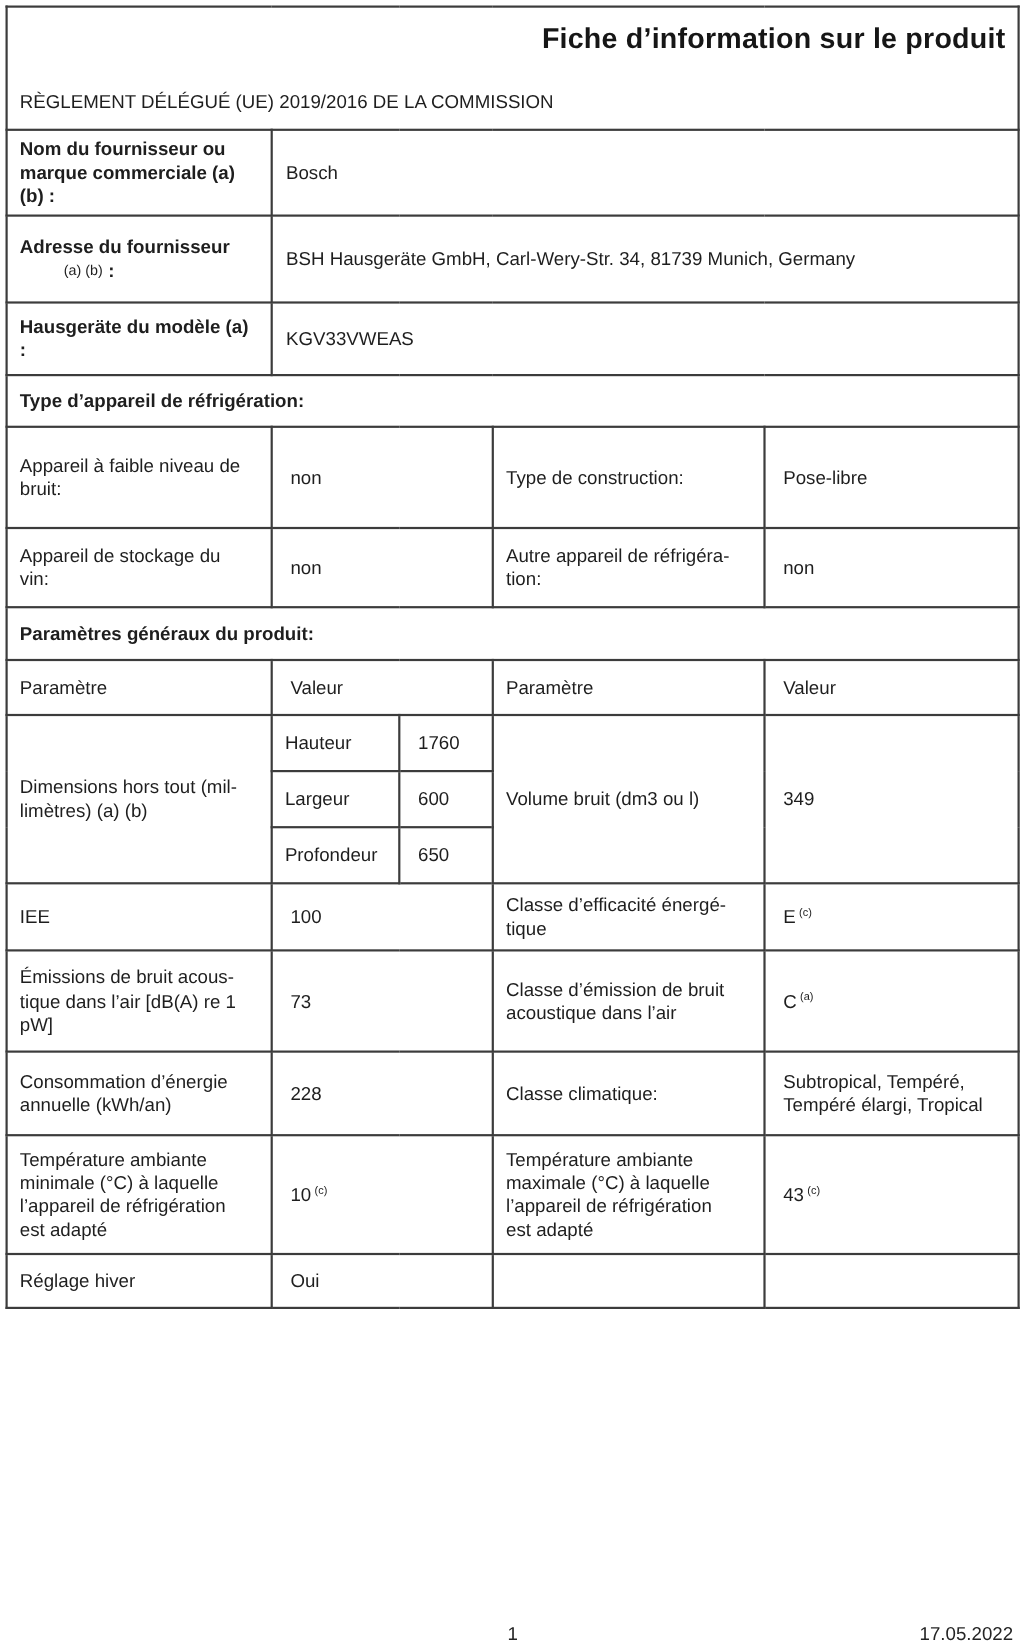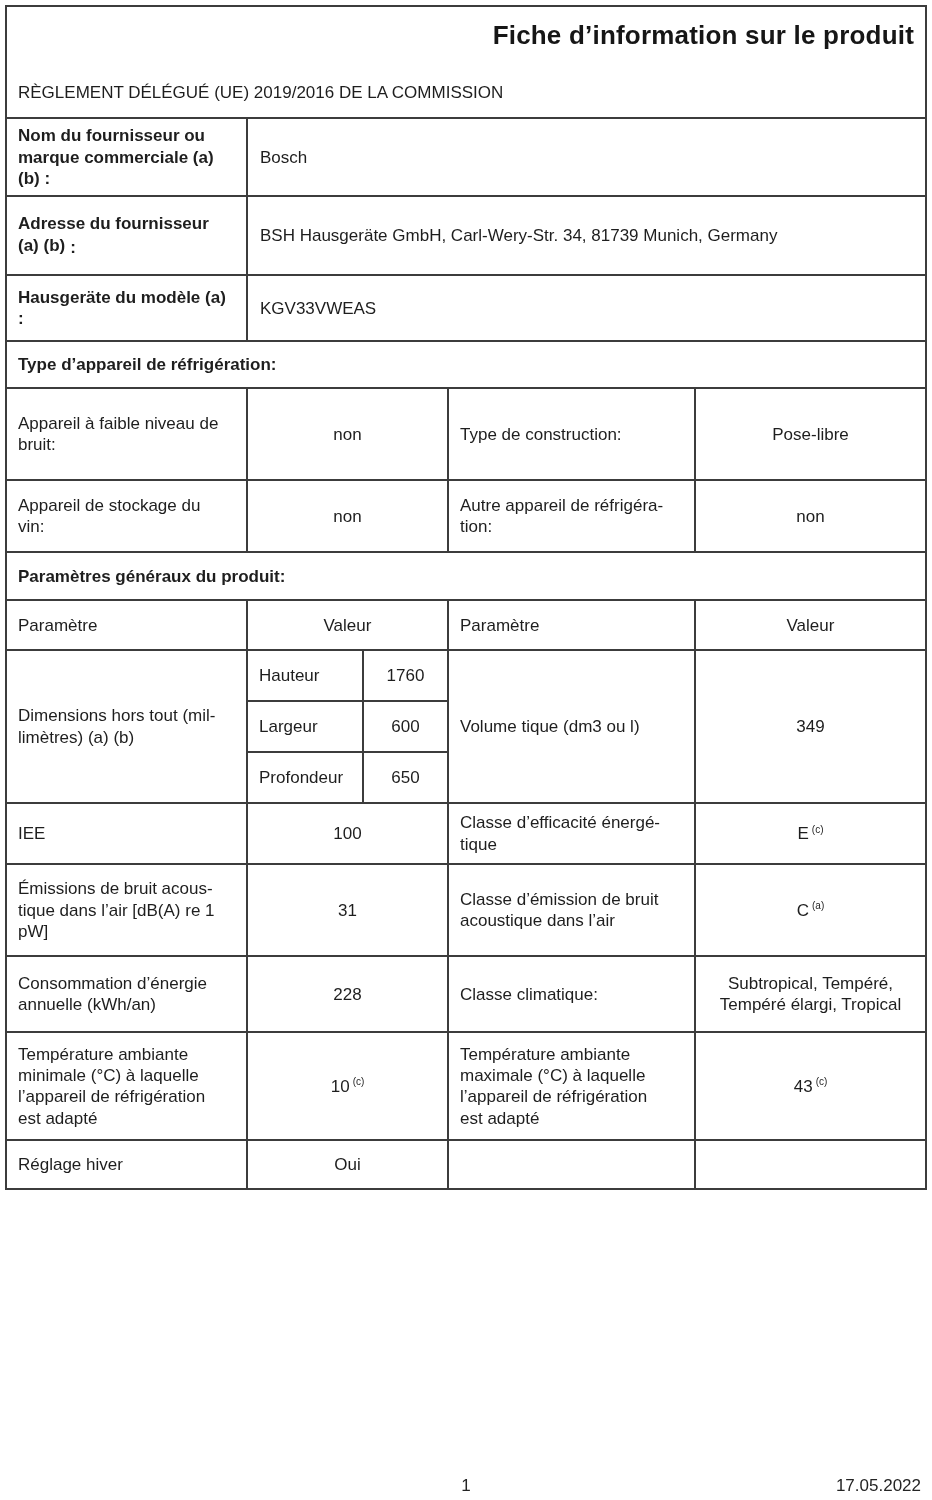--- a/index.html
+++ b/index.html
@@ -43,38 +43,38 @@
     text-align: right;
   }
   .doc-subtitle {
     margin-top: 30px;
     font-size: 17px;
     font-weight: normal;
   }
   .b { font-weight: bold; }
   .ml { white-space: pre-line; }
   .val {
-    text-align: center;
-    padding: 6px 4px !important;
+    padding: 6px 16px !important;
   }
   .val-left {
     text-align: left;
     padding: 6px 8px 6px 12px !important;
     margin-top: 17px;
   }
   .sup {
     font-size: 10px;
     vertical-align: super;
     margin-left: 3px;
     letter-spacing: 0;
   }
   .small-marks {
-    font-size: 17px;
-    font-weight: bold;
+    font-size: 13px;
+    font-weight: normal;
     vertical-align: 2px;
+    margin-left: 40px;
   }
   .colon { margin-left: 5px; }
   .footer {
     position: absolute;
     left: 0;
     top: 1476px;
     width: 100%;
     height: 22px;
     font-size: 17px;
     color: #242424;
@@ -161,21 +161,21 @@
       <td class="val" colspan="2">Valeur</td>
       <td>Paramètre</td>
       <td class="val">Valeur</td>
     </tr>
 
     <tr style="height:51px">
       <td class="ml" rowspan="3">Dimensions hors tout (mil-
 limètres) (a) (b)</td>
       <td>Hauteur</td>
       <td class="val">1760</td>
-      <td class="ml" rowspan="3">Volume tique (dm3 ou l)</td>
+      <td class="ml" rowspan="3">Volume bruit (dm3 ou l)</td>
       <td class="val" rowspan="3">349</td>
     </tr>
     <tr style="height:51px">
       <td>Largeur</td>
       <td class="val">600</td>
     </tr>
     <tr style="height:51px">
       <td>Profondeur</td>
       <td class="val">650</td>
     </tr>
@@ -185,21 +185,21 @@
       <td class="val" colspan="2">100</td>
       <td class="ml">Classe d’efficacité énergé-
 tique</td>
       <td class="val"><span>E</span><span class="sup">(c)</span></td>
     </tr>
 
     <tr style="height:92px">
       <td class="ml">Émissions de bruit acous-
 tique dans l’air [dB(A) re 1
 pW]</td>
-      <td class="val" colspan="2">31</td>
+      <td class="val" colspan="2">73</td>
       <td class="ml">Classe d’émission de bruit
 acoustique dans l’air</td>
       <td class="val"><span>C</span><span class="sup">(a)</span></td>
     </tr>
 
     <tr style="height:76px">
       <td class="ml">Consommation d’énergie
 annuelle (kWh/an)</td>
       <td class="val" colspan="2">228</td>
       <td class="ml">Classe climatique:</td>

